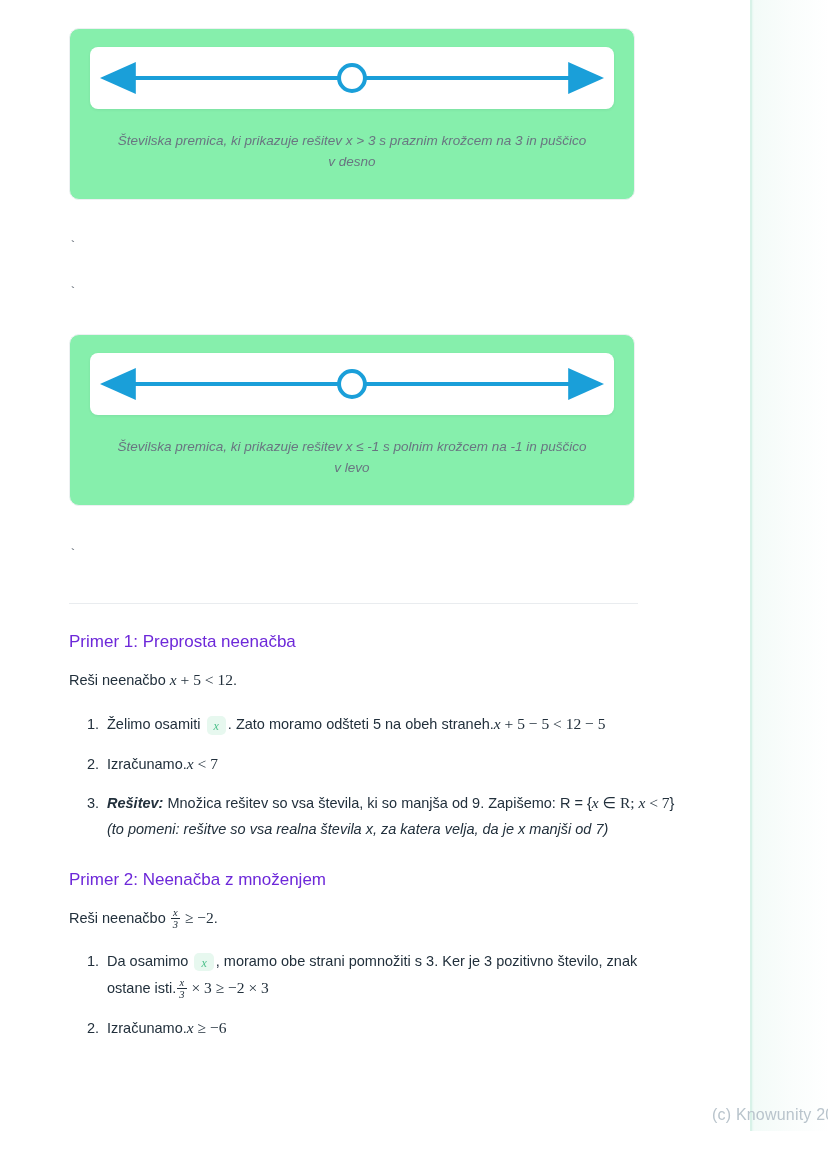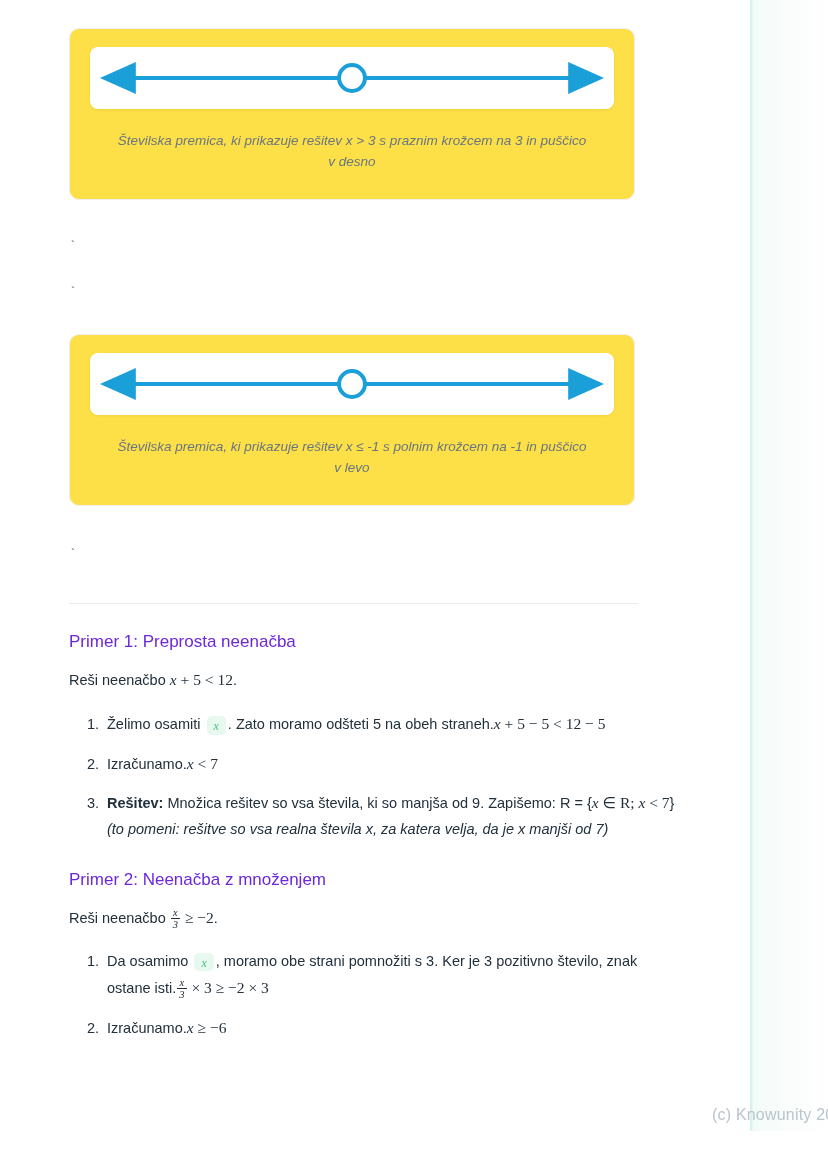--- a/index.html
+++ b/index.html
@@ -35,21 +35,21 @@
     padding: 28px 0 0 69px;
     box-sizing: border-box;
   }
 
   
   .figure-card {
     width: 566px;
     box-sizing: border-box;
     border: 1px solid #edf0f2;
     border-radius: 10px;
-    background: #fde047;
+    background: #86efac;
     padding: 18px 20px 26px 20px;
   }
   .numberline-box {
     background: #ffffff;
     border-radius: 8px;
     box-shadow: 0 1px 3px rgba(20, 40, 60, 0.07);
     padding: 10px 4px;
     display: flex;
     justify-content: center;
     align-items: center;
@@ -137,21 +137,21 @@
     font-size: 15.5px;
   }
   .mroman {
     font-family: "Liberation Serif", serif;
     font-style: normal;
     font-size: 15.5px;
   }
   .note-italic {
     font-style: italic;
   }
-  .bold-lead { font-weight: 700; }
+  .bold-lead { font-weight: 700; font-style: italic; }
 
   
   .var-chip {
     display: inline-block;
     background: #e7f8ef;
     border-radius: 5px;
     padding: 2px 7px;
     margin: 0 2px;
     vertical-align: middle;
     line-height: 1;

